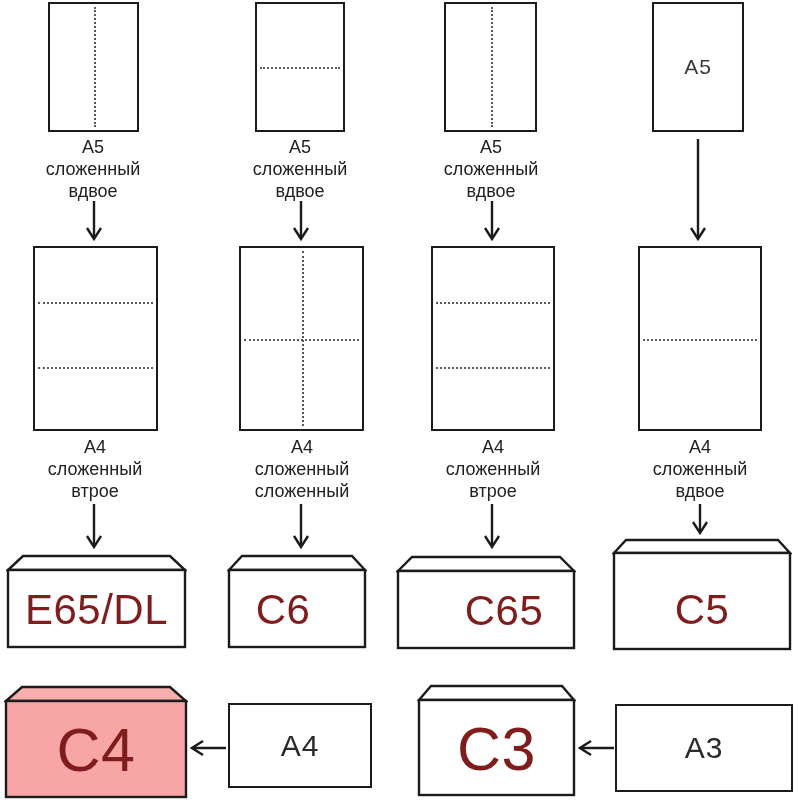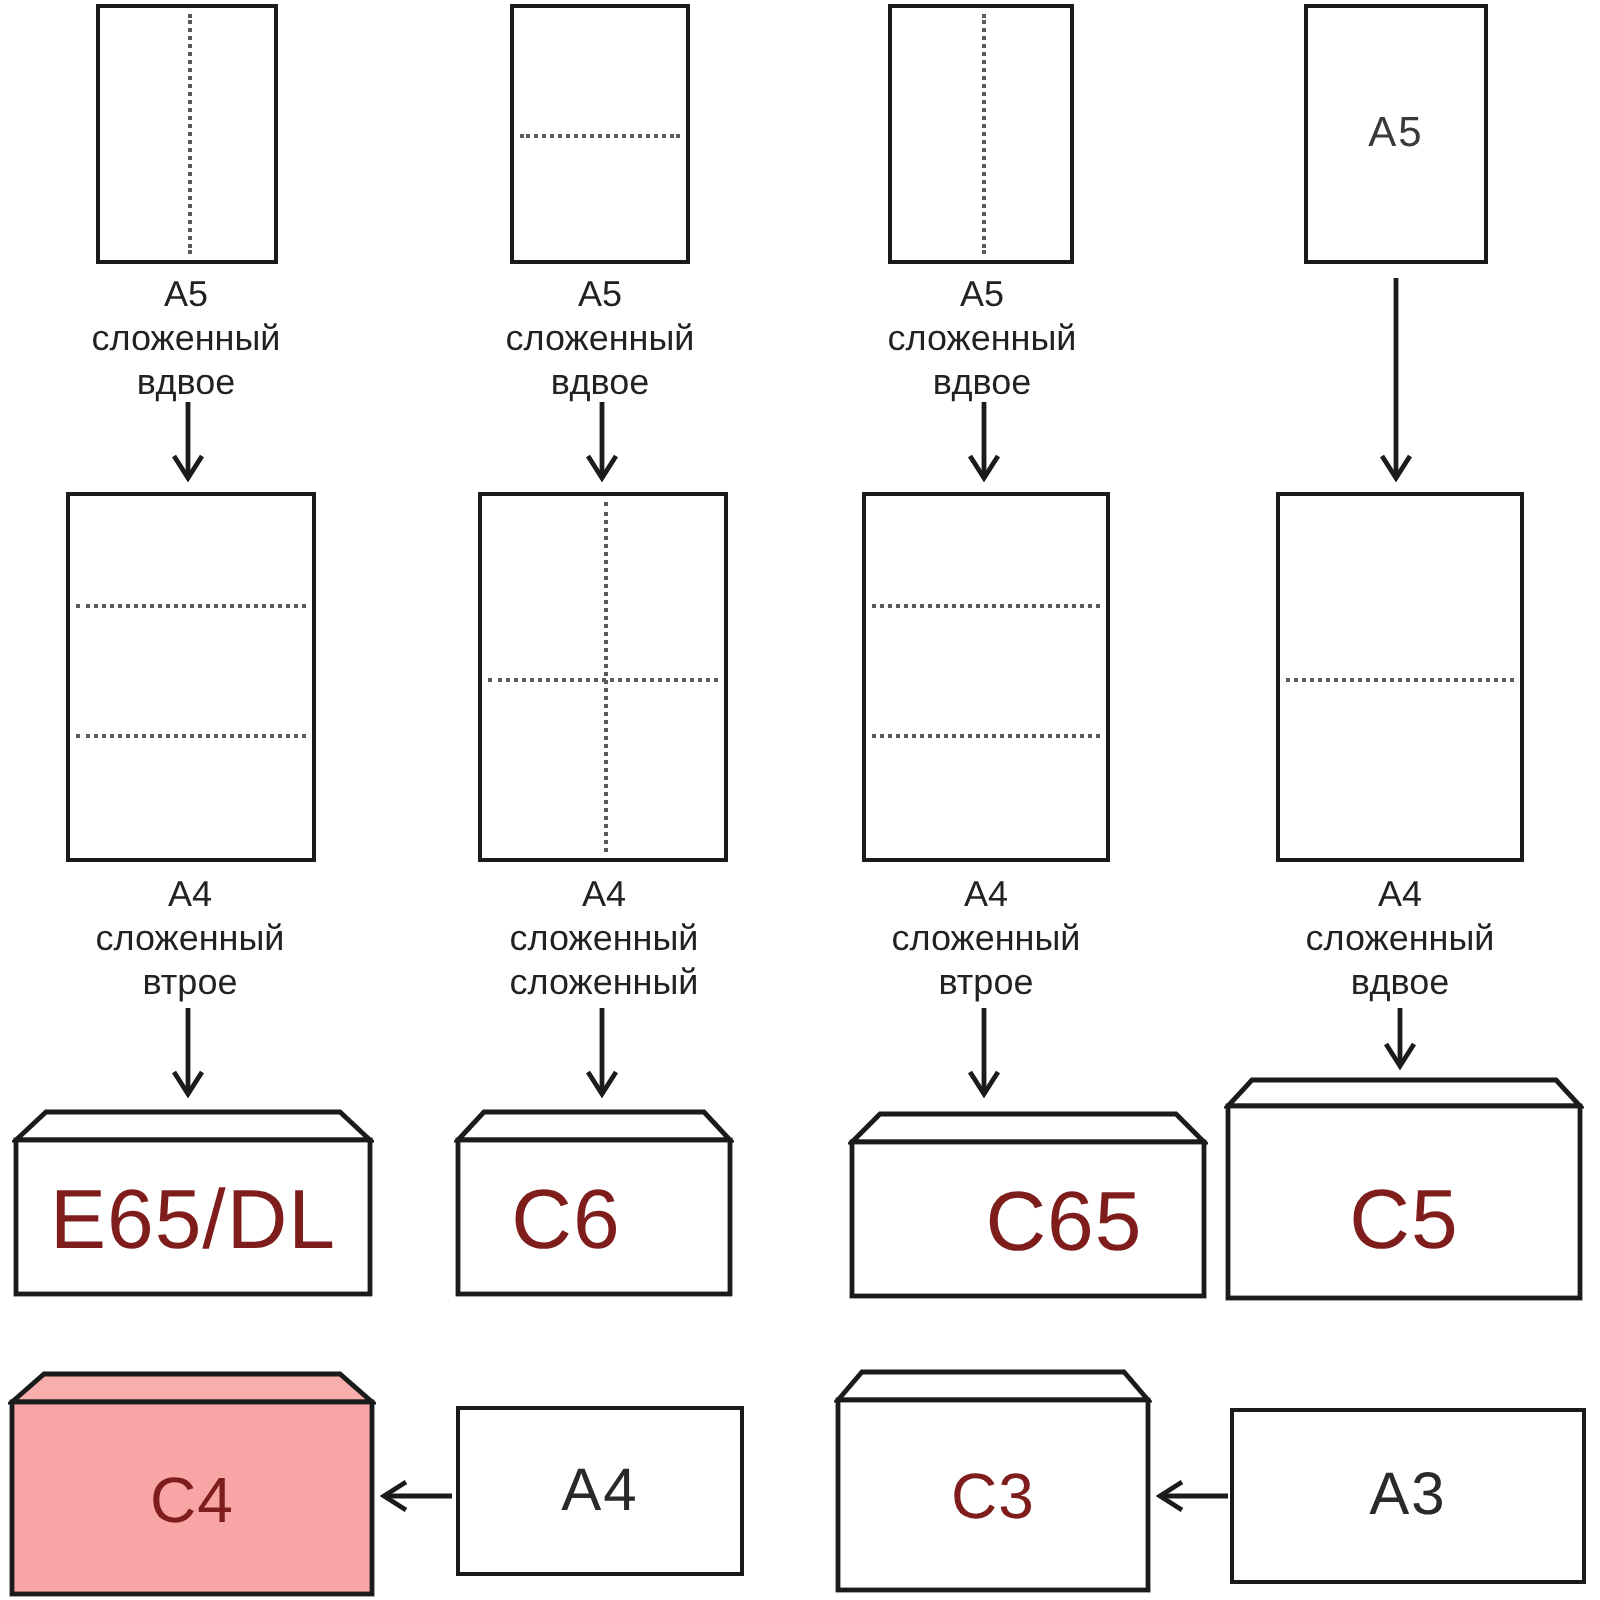--- a/index.html
+++ b/index.html
@@ -19,21 +19,21 @@
     position:absolute;inset:0;display:flex;align-items:center;justify-content:center;
     font-size:21px;color:#3a3a3a;letter-spacing:1px;
   }
   .caption{position:absolute;width:170px;text-align:center;font-size:18px;line-height:22px;color:#222222;}
   .arrow{position:absolute;}
   .envelope{position:absolute;}
   .env-label{
     position:absolute;left:0;right:0;bottom:0;display:flex;align-items:center;justify-content:center;
     font-size:42px;color:#7f1d1d;letter-spacing:0.5px;
   }
-  .env-label.big{font-size:32px;}
+  .env-label.big{font-size:61px;}
   .sheet{
     position:absolute;background:#ffffff;border:2.4px solid #1b1b1b;box-sizing:border-box;
     display:flex;align-items:center;justify-content:center;font-size:30px;color:#2a2a2a;letter-spacing:1px;
   }
 </style>
 </head>
 <body>
 
 <div class="canvas">
 
@@ -121,21 +121,21 @@
   </div>
   <div class="caption" style="left:408px;top:436px;">
     <div>A4</div>
     <div>сложенный</div>
     <div>втрое</div>
   </div>
   <svg class="arrow" style="left:482px;top:504px;" width="20" height="45">
     <line x1="10" y1="0" x2="10" y2="42" stroke="#1b1b1b" stroke-width="2.4"></line>
     <polyline points="3,32 10,43 17,32" fill="none" stroke="#1b1b1b" stroke-width="2.4"></polyline>
   </svg>
-  <div class="envelope" style="left:424px;top:555px;width:216px;height:95px;">
+  <div class="envelope" style="left:396px;top:555px;width:216px;height:95px;">
     <svg width="180" height="95">
       <path d="M2,16 L16,2 L164,2 L178,16 Z" fill="#ffffff" stroke="#1b1b1b" stroke-width="2.4"></path>
       <rect x="2" y="16" width="176" height="77" fill="#ffffff" stroke="#1b1b1b" stroke-width="2.4"></rect>
     </svg>
     <div class="env-label" style="top:16px;">C65</div>
   </div>
 
   <div class="paper" style="left:652px;top:2px;width:92px;height:130px;">
     <div class="inside-label">A5</div>
   </div>

